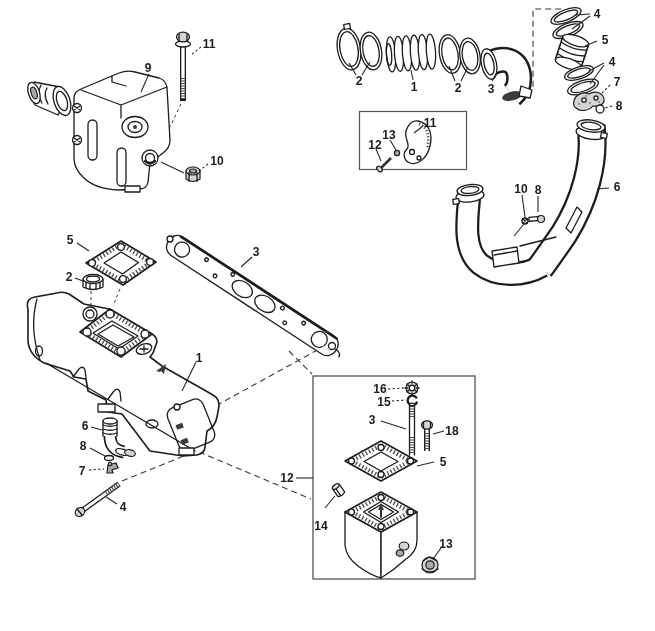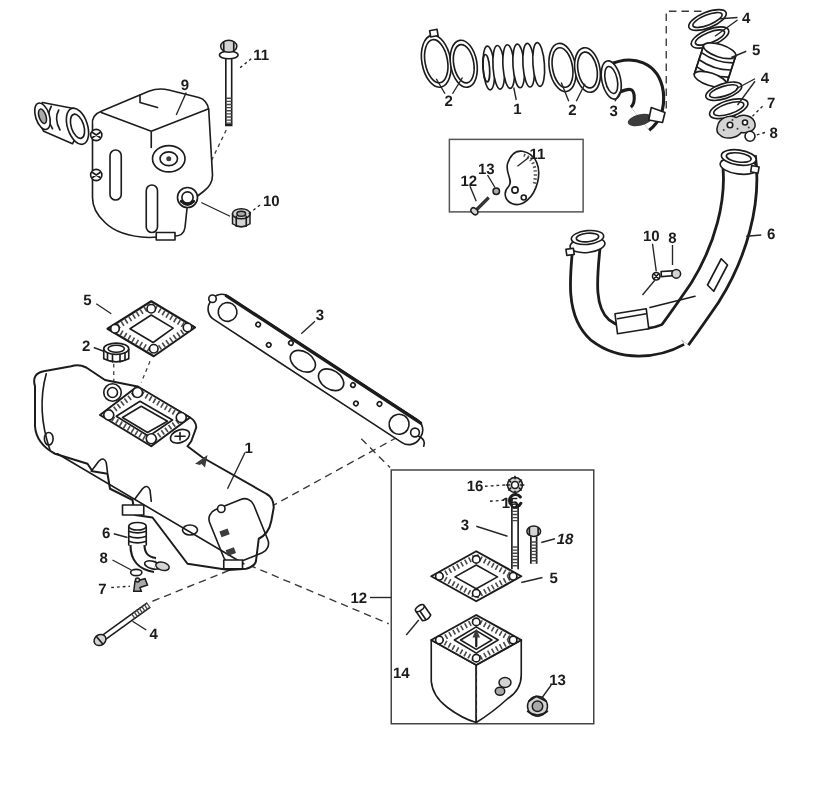--- a/index.html
+++ b/index.html
@@ -389,21 +389,21 @@
       <div class="callout" style="left: 375px; top: 145px;">12</div>
       <div class="callout" style="left: 70px; top: 240px;">5</div>
       <div class="callout" style="left: 69px; top: 277px;">2</div>
       <div class="callout" style="left: 256px; top: 252px;">3</div>
       <div class="callout" style="left: 199px; top: 358px;">1</div>
       <div class="callout" style="left: 85px; top: 426px;">6</div>
       <div class="callout" style="left: 83px; top: 446px;">8</div>
       <div class="callout" style="left: 82px; top: 471px;">7</div>
       <div class="callout" style="left: 123px; top: 507px;">4</div>
       <div class="callout" style="left: 380px; top: 389px;">16</div>
-      <div class="callout" style="left: 384px; top: 402px; margin-left: 24px;">15</div>
+      <div class="callout" style="left: 384px; top: 402px;">15</div>
       <div class="callout" style="left: 372px; top: 420px;">3</div>
-      <div class="callout" style="left: 452px; top: 431px; font-style: italic;">18</div>
+      <div class="callout" style="left: 452px; top: 431px;">18</div>
       <div class="callout" style="left: 443px; top: 462px;">5</div>
       <div class="callout" style="left: 287px; top: 478px;">12</div>
-      <div class="callout" style="left: 321px; top: 538px;">14</div>
+      <div class="callout" style="left: 321px; top: 526px;">14</div>
       <div class="callout" style="left: 446px; top: 544px;">13</div>
     </div>
 </div>
 
 </body></html>

